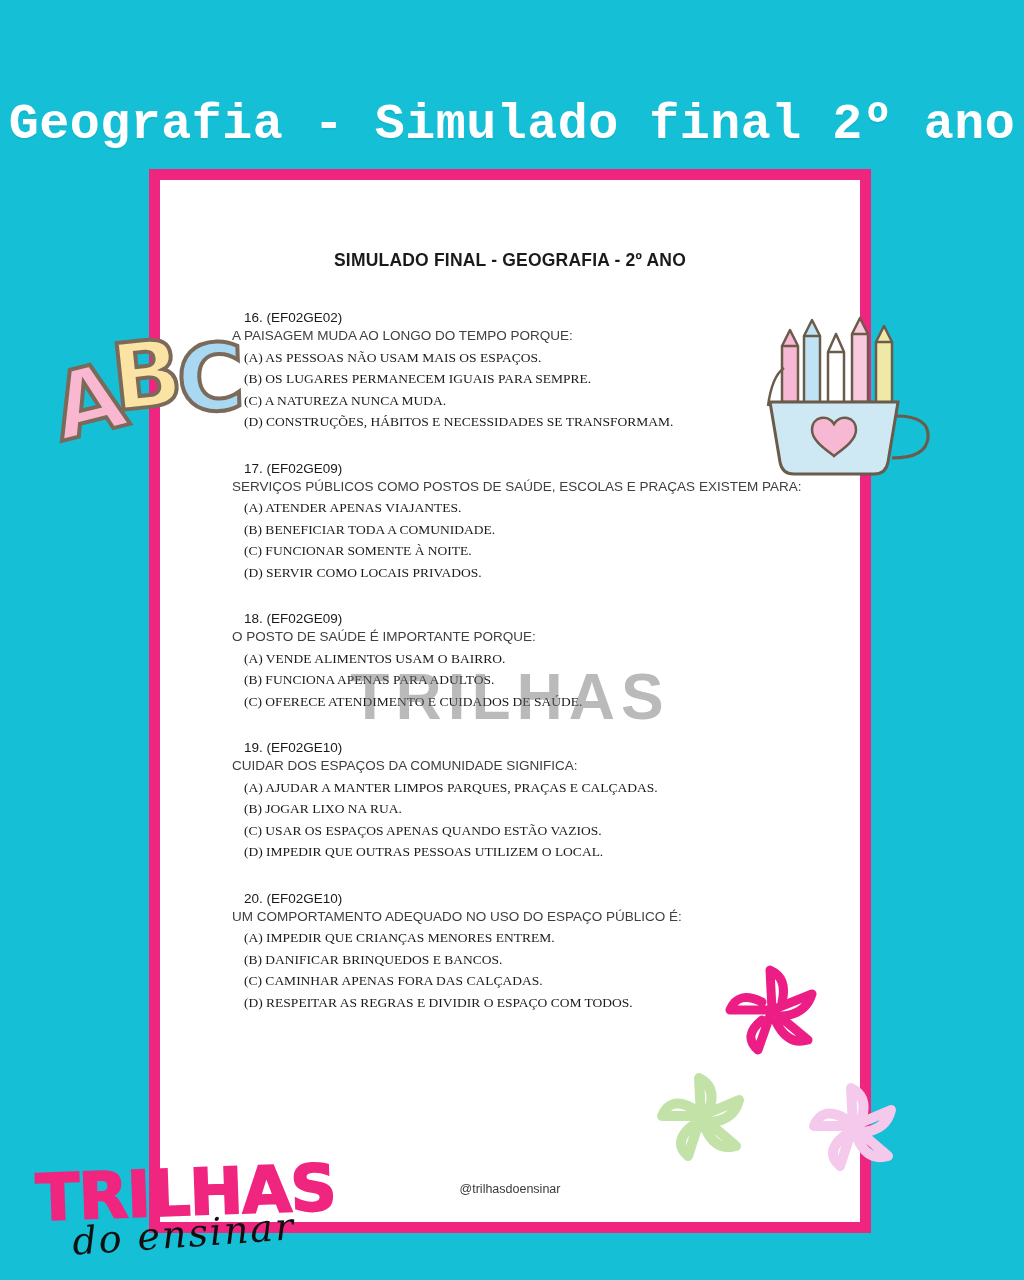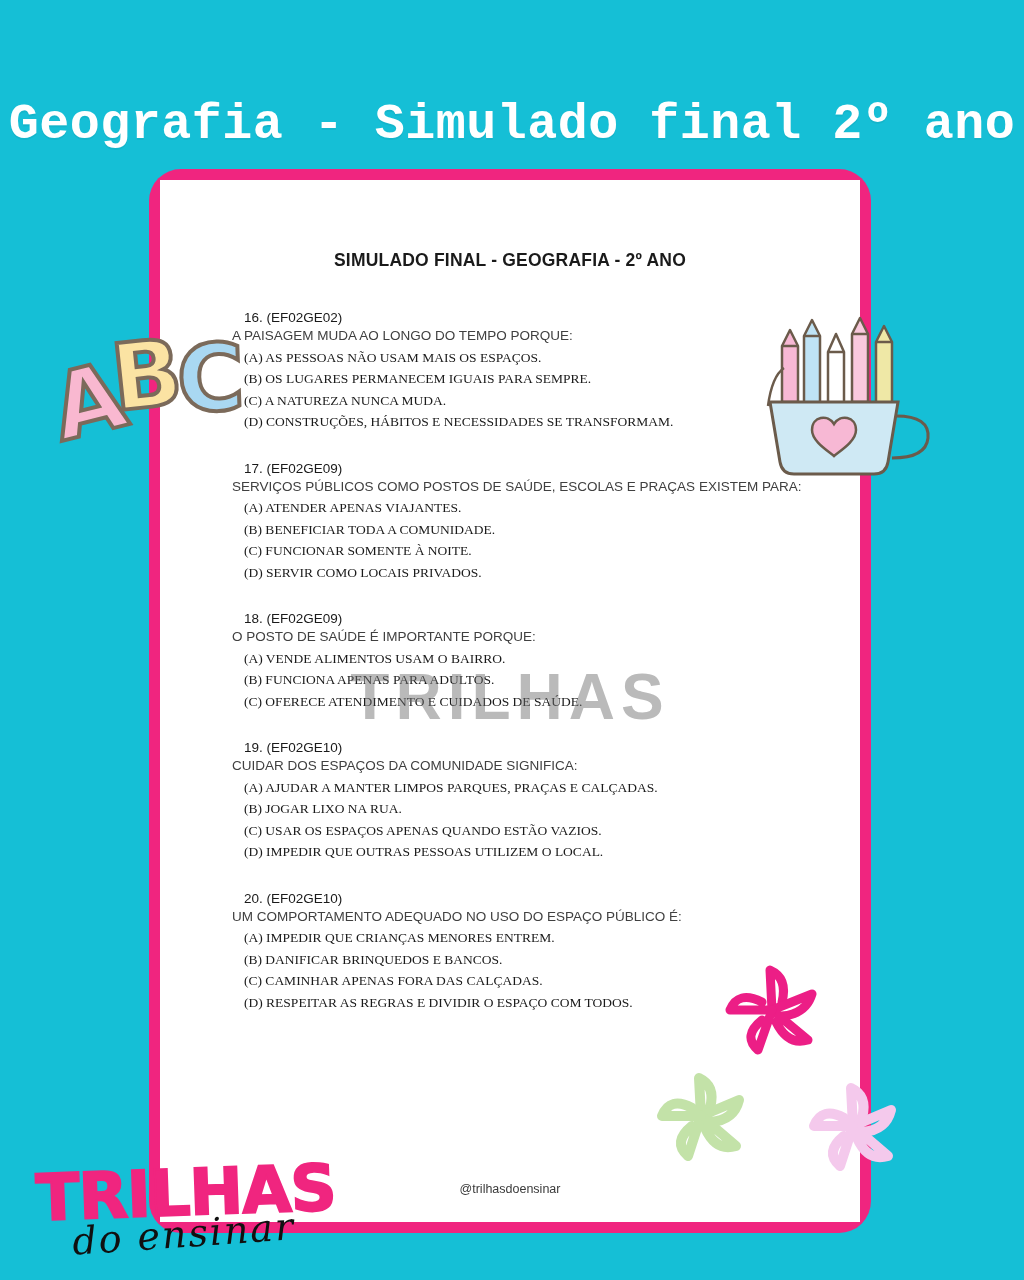--- a/index.html
+++ b/index.html
@@ -34,21 +34,20 @@
   
   .sheet-frame {
     position: absolute;
     left: 149px;
     top: 169px;
     width: 722px;
     height: 1064px;
     background: #F0257F;
     padding: 0;
     box-sizing: border-box;
-    border-radius: 32px;
   }
   .sheet {
     position: absolute;
     left: 11px;
     top: 11px;
     width: 700px;
     height: 1042px;
     background: #FFFFFF;
     box-sizing: border-box;
     overflow: hidden;

